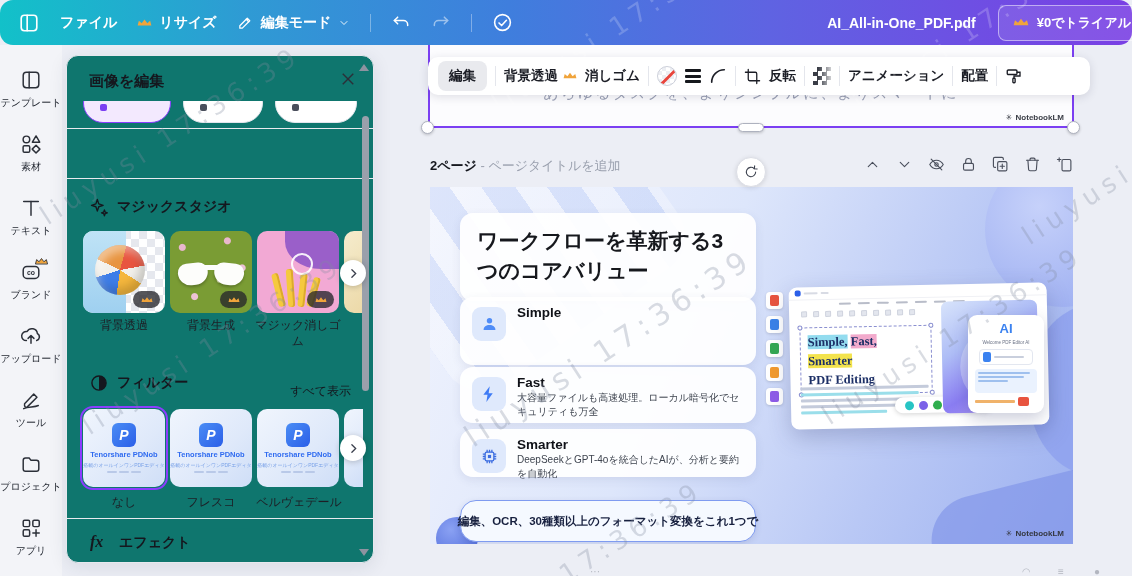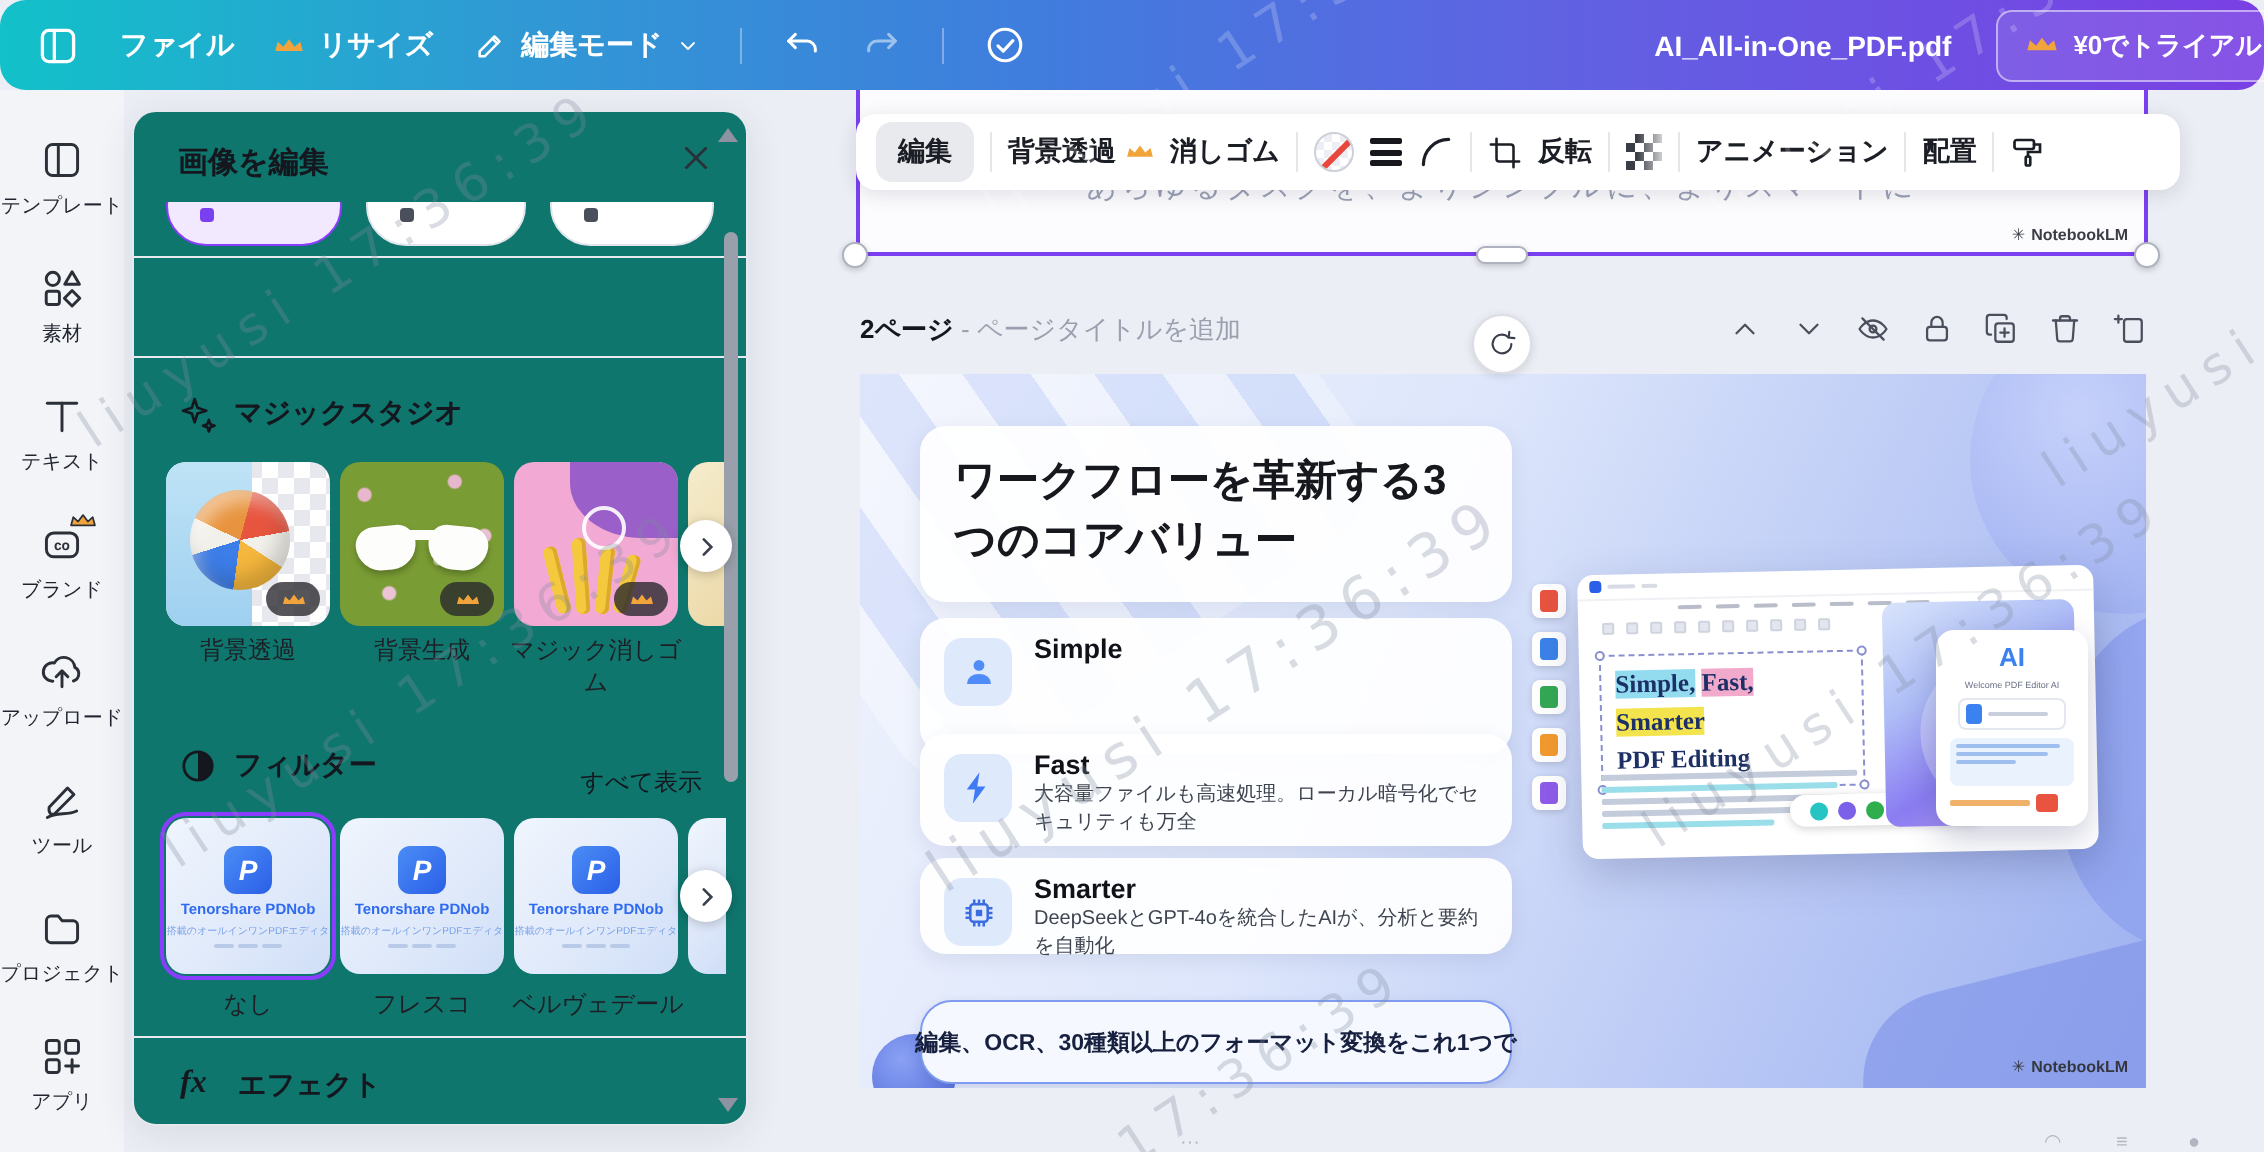--- a/index.html
+++ b/index.html
@@ -150,21 +150,21 @@
   .ballL { position:absolute; left:6px; top:330px; width:42px; height:42px; border-radius:50%;
     background:radial-gradient(circle at 35% 30%, #8aa1f3, #4a66d8); }
   .card { position:absolute; left:30px; width:296px; background:rgba(255,255,255,.93); border-radius:13px;
     box-shadow:0 3px 10px rgba(60,70,120,.10); }
   .title-card { top:26px; height:88px; padding:13px 17px; font-size:21px; font-weight:700; color:#16181d; line-height:1.43; }
   .val-card { display:flex; align-items:flex-start; gap:11px; padding:8px 12px; }
   .val-icon { flex:0 0 34px; width:34px; height:34px; border-radius:9px; background:#dfe9fc;
     display:flex; align-items:center; justify-content:center; margin-top:2px; }
   .val-name { font-size:13.5px; font-weight:700; color:#101218; }
   .val-desc { font-size:10px; color:#3f4550; line-height:1.4; margin-top:1px; }
-  .v1 { top:122px; height:68px; } .v2 { top:180px; height:56px;justify-content:center; } .v3 { top:242px; height:48px; }
+  .v1 { top:110px; height:68px; } .v2 { top:180px; height:56px;justify-content:center; } .v3 { top:242px; height:48px; }
   .footer-pill { position:absolute; left:30px; top:301px; width:296px; height:42px; background:#f5f9ff;
     border:1.5px solid #7f9bf0; border-radius:16px; display:flex; align-items:center; justify-content:center;
     font-size:11.5px; font-weight:700; color:#17203f; white-space:nowrap; box-shadow:0 2px 6px rgba(60,70,120,.15);margin-top:12px; }
   .slide .nb-badge { position:absolute; right:9px; bottom:6px; color:#34373f; }
 
   
   .file-col { position:absolute; left:336px; top:105px; display:flex; flex-direction:column; gap:7px; }
   .file-col span { width:17px; height:17px; border-radius:4px; background:#fff; box-shadow:0 1px 3px rgba(0,0,0,.15);
     display:flex; align-items:center; justify-content:center; }
   .file-col i { display:block; width:9px; height:11px; border-radius:2px; }

